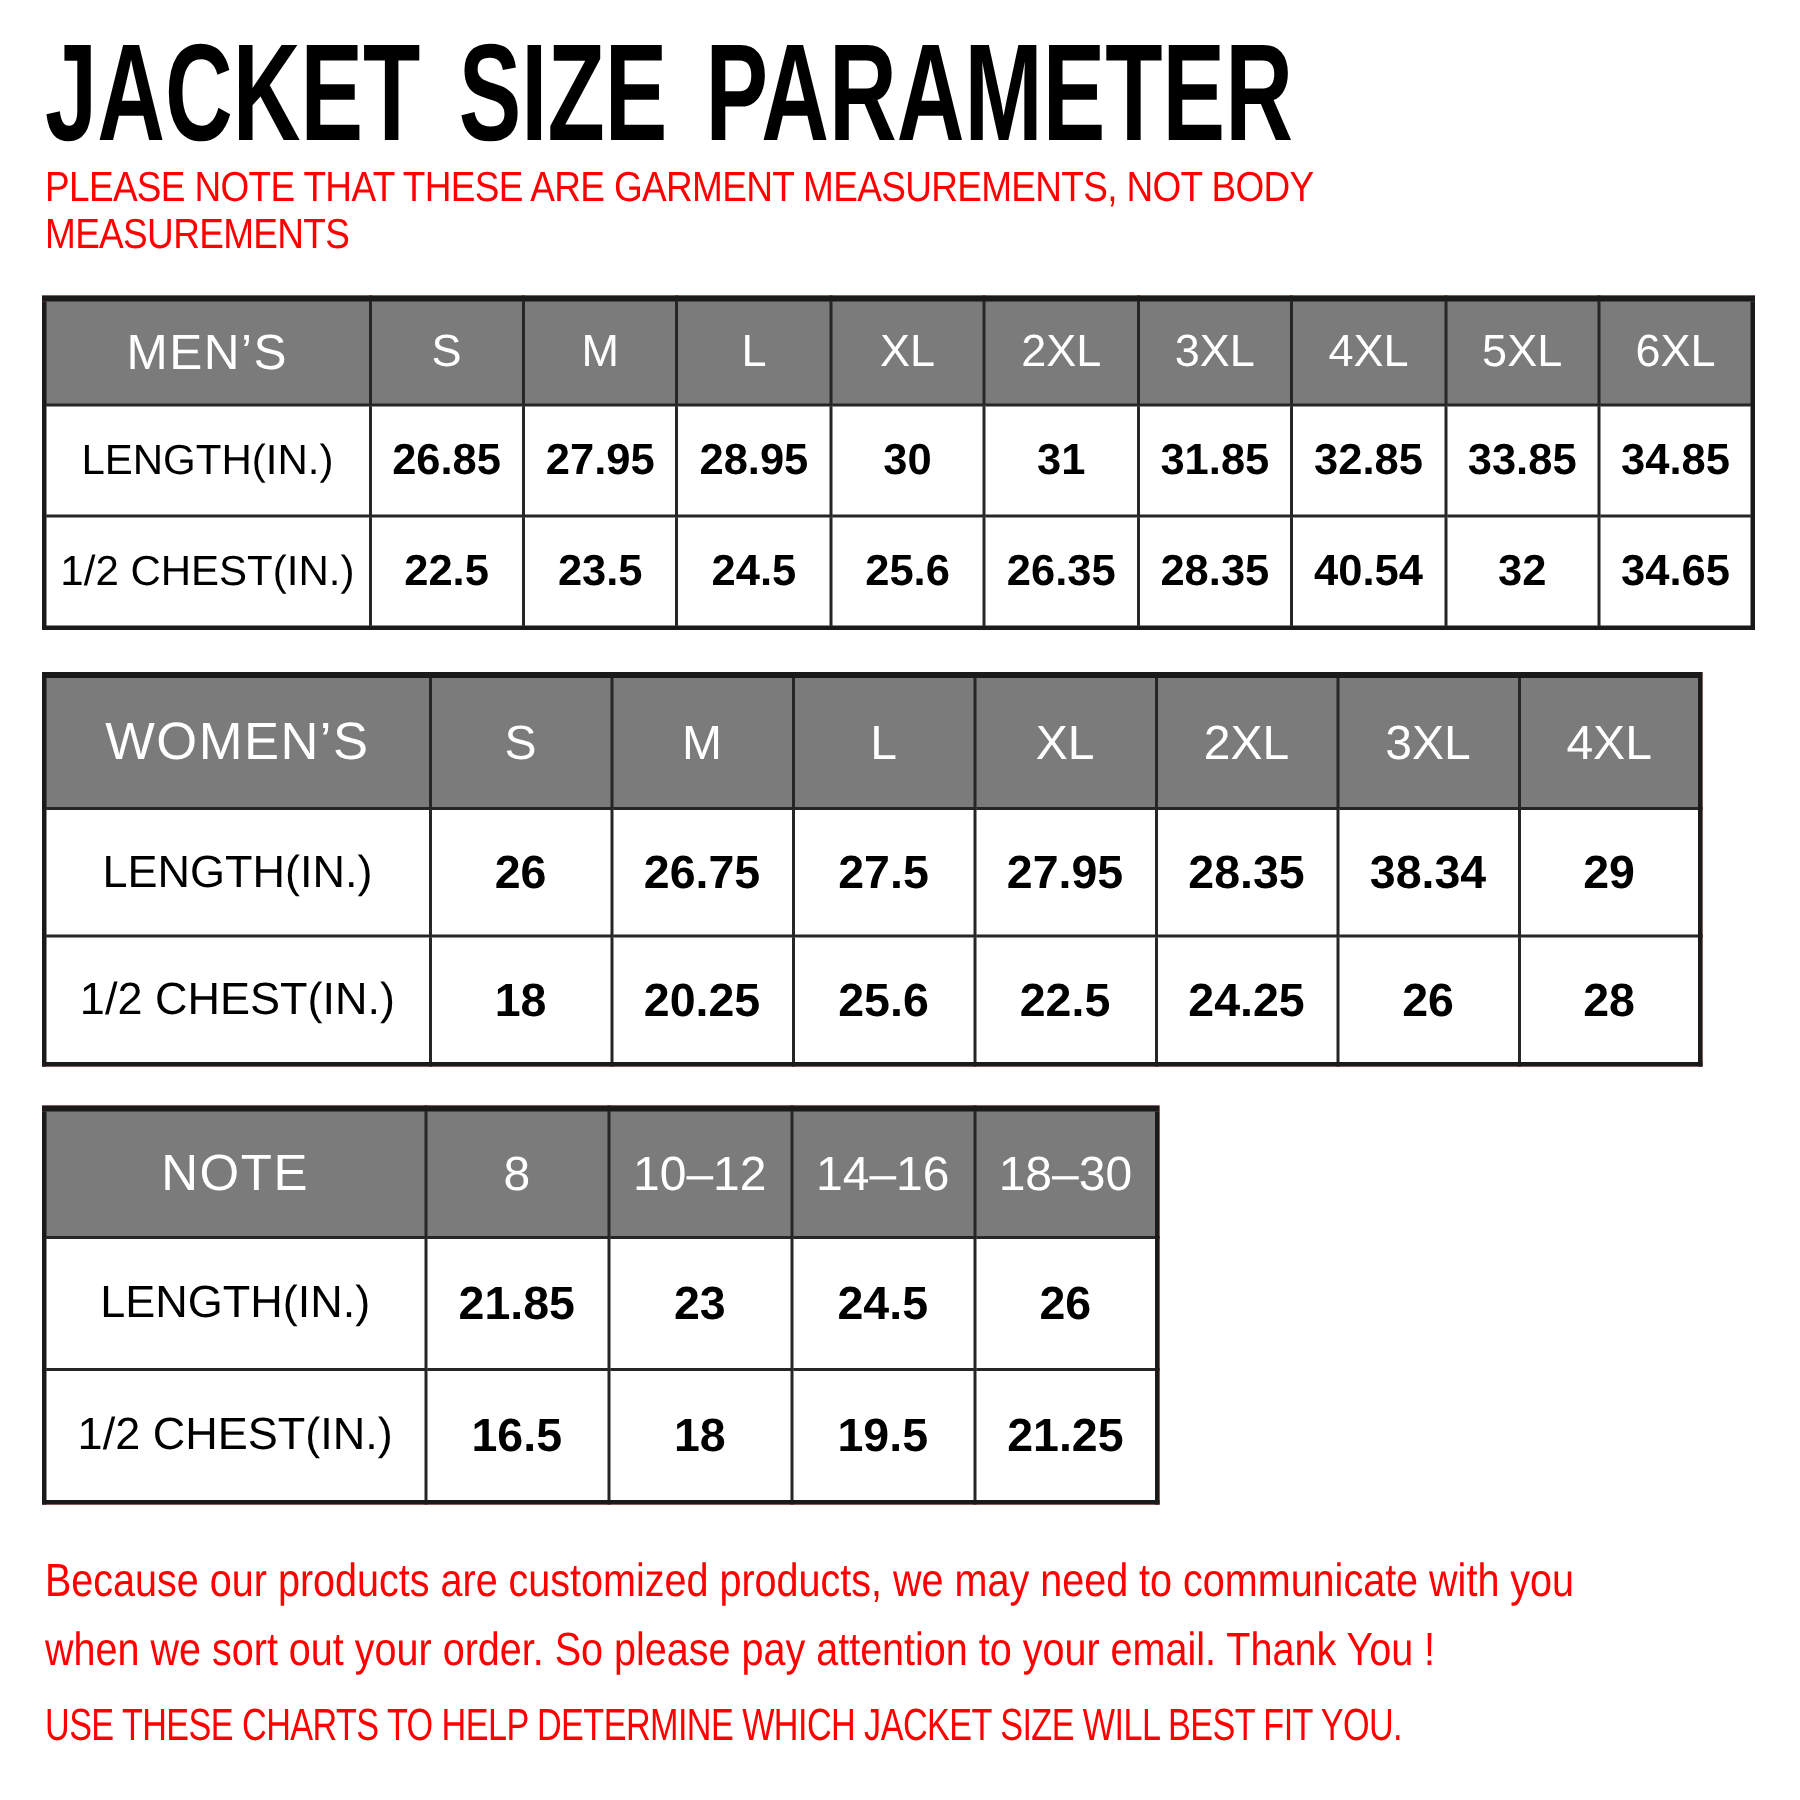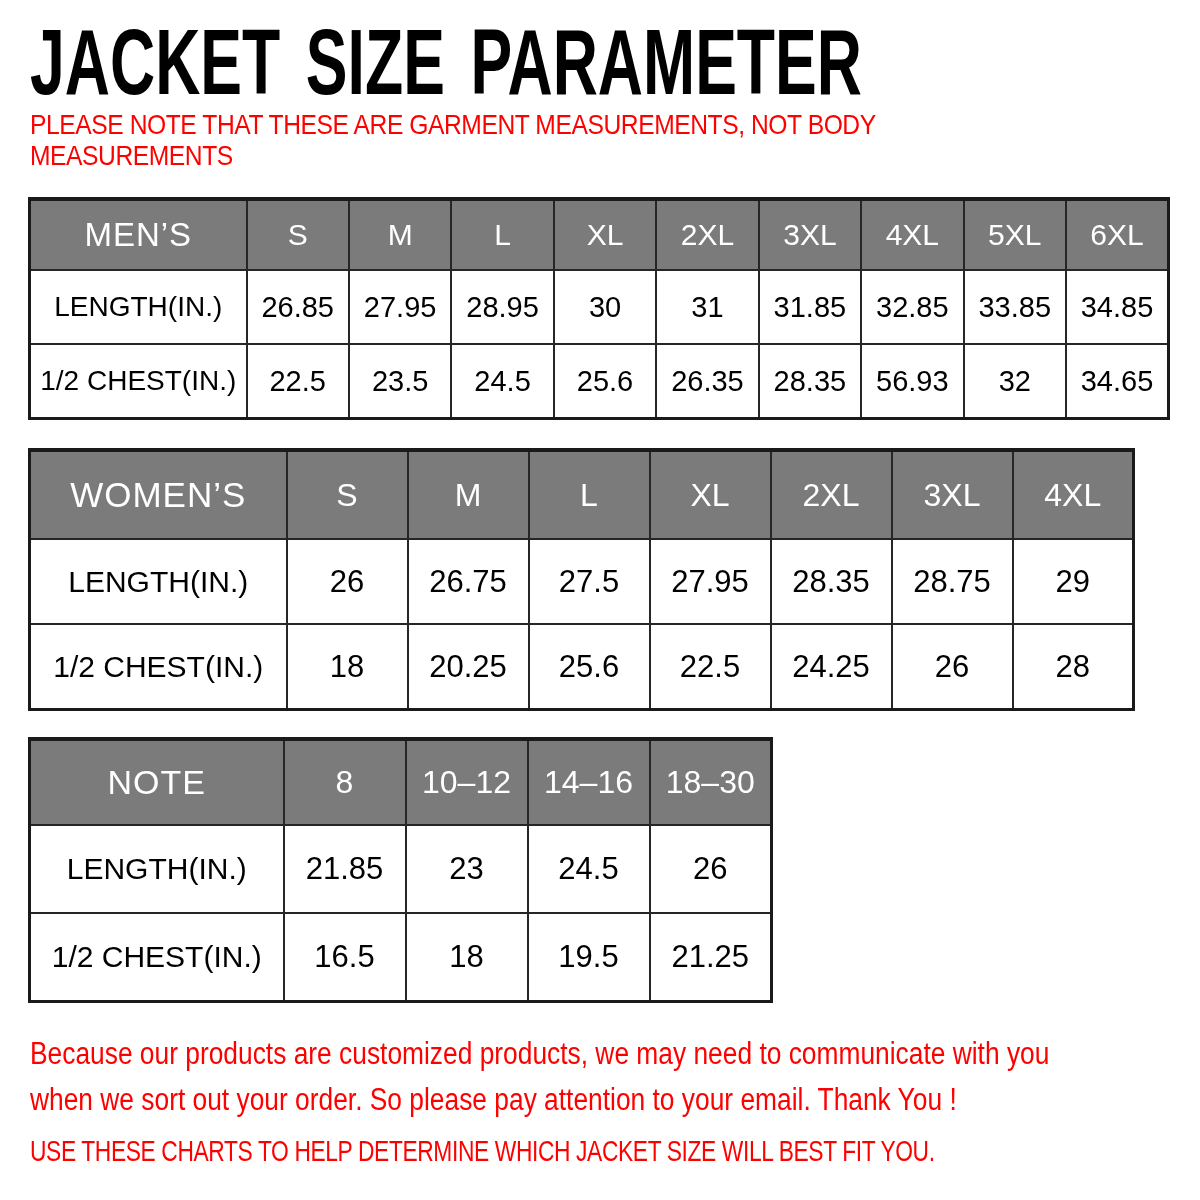--- a/index.html
+++ b/index.html
@@ -70,21 +70,21 @@
     padding: 0;
   }
   .size-table thead th {
     background: #7b7b7b;
     color: #ffffff;
     font-weight: 400;
     font-size: 30px;
   }
   .size-table thead th:first-child { font-size: 33px; letter-spacing: 1px; }
   .size-table tbody th { font-weight: 400; font-size: 28px; color: #000; background: #fff; }
-  .size-table tbody td { font-weight: 400; font-size: 29px; color: #000; background: #fff; margin-top: 24px; }
+  .size-table tbody td { font-weight: 700; font-size: 29px; color: #000; background: #fff; margin-top: 24px; }
 
   #tbl-mens   thead th { height: 68px; }
   #tbl-mens   tbody th, #tbl-mens tbody td { height: 72px; }
   #tbl-womens thead th { height: 86px; font-size: 32px; }
   #tbl-womens thead th:first-child { font-size: 35px; }
   #tbl-womens tbody th, #tbl-womens tbody td { height: 83px; }
   #tbl-womens tbody th { font-size: 30px; }
   #tbl-womens tbody td { font-size: 31px; }
   #tbl-youth  thead th { height: 83px; font-size: 32px; }
   #tbl-youth  thead th:first-child { font-size: 34px; }
@@ -171,21 +171,21 @@
             <td>34.85</td>
           </tr>
           <tr>
             <th>1/2 CHEST(IN.)</th>
             <td>22.5</td>
             <td>23.5</td>
             <td>24.5</td>
             <td>25.6</td>
             <td>26.35</td>
             <td>28.35</td>
-            <td>56.93</td>
+            <td>40.54</td>
             <td>32</td>
             <td>34.65</td>
           </tr>
         </tbody>
       </table>
     </div>
   <div class="tbl" id="tbl-womens">
       <table class="size-table">
         <colgroup>
           <col class="c0">
@@ -210,21 +210,21 @@
           </tr>
         </thead>
         <tbody>
           <tr>
             <th>LENGTH(IN.)</th>
             <td>26</td>
             <td>26.75</td>
             <td>27.5</td>
             <td>27.95</td>
             <td>28.35</td>
-            <td>28.75</td>
+            <td>38.34</td>
             <td>29</td>
           </tr>
           <tr>
             <th>1/2 CHEST(IN.)</th>
             <td>18</td>
             <td>20.25</td>
             <td>25.6</td>
             <td>22.5</td>
             <td>24.25</td>
             <td>26</td>

